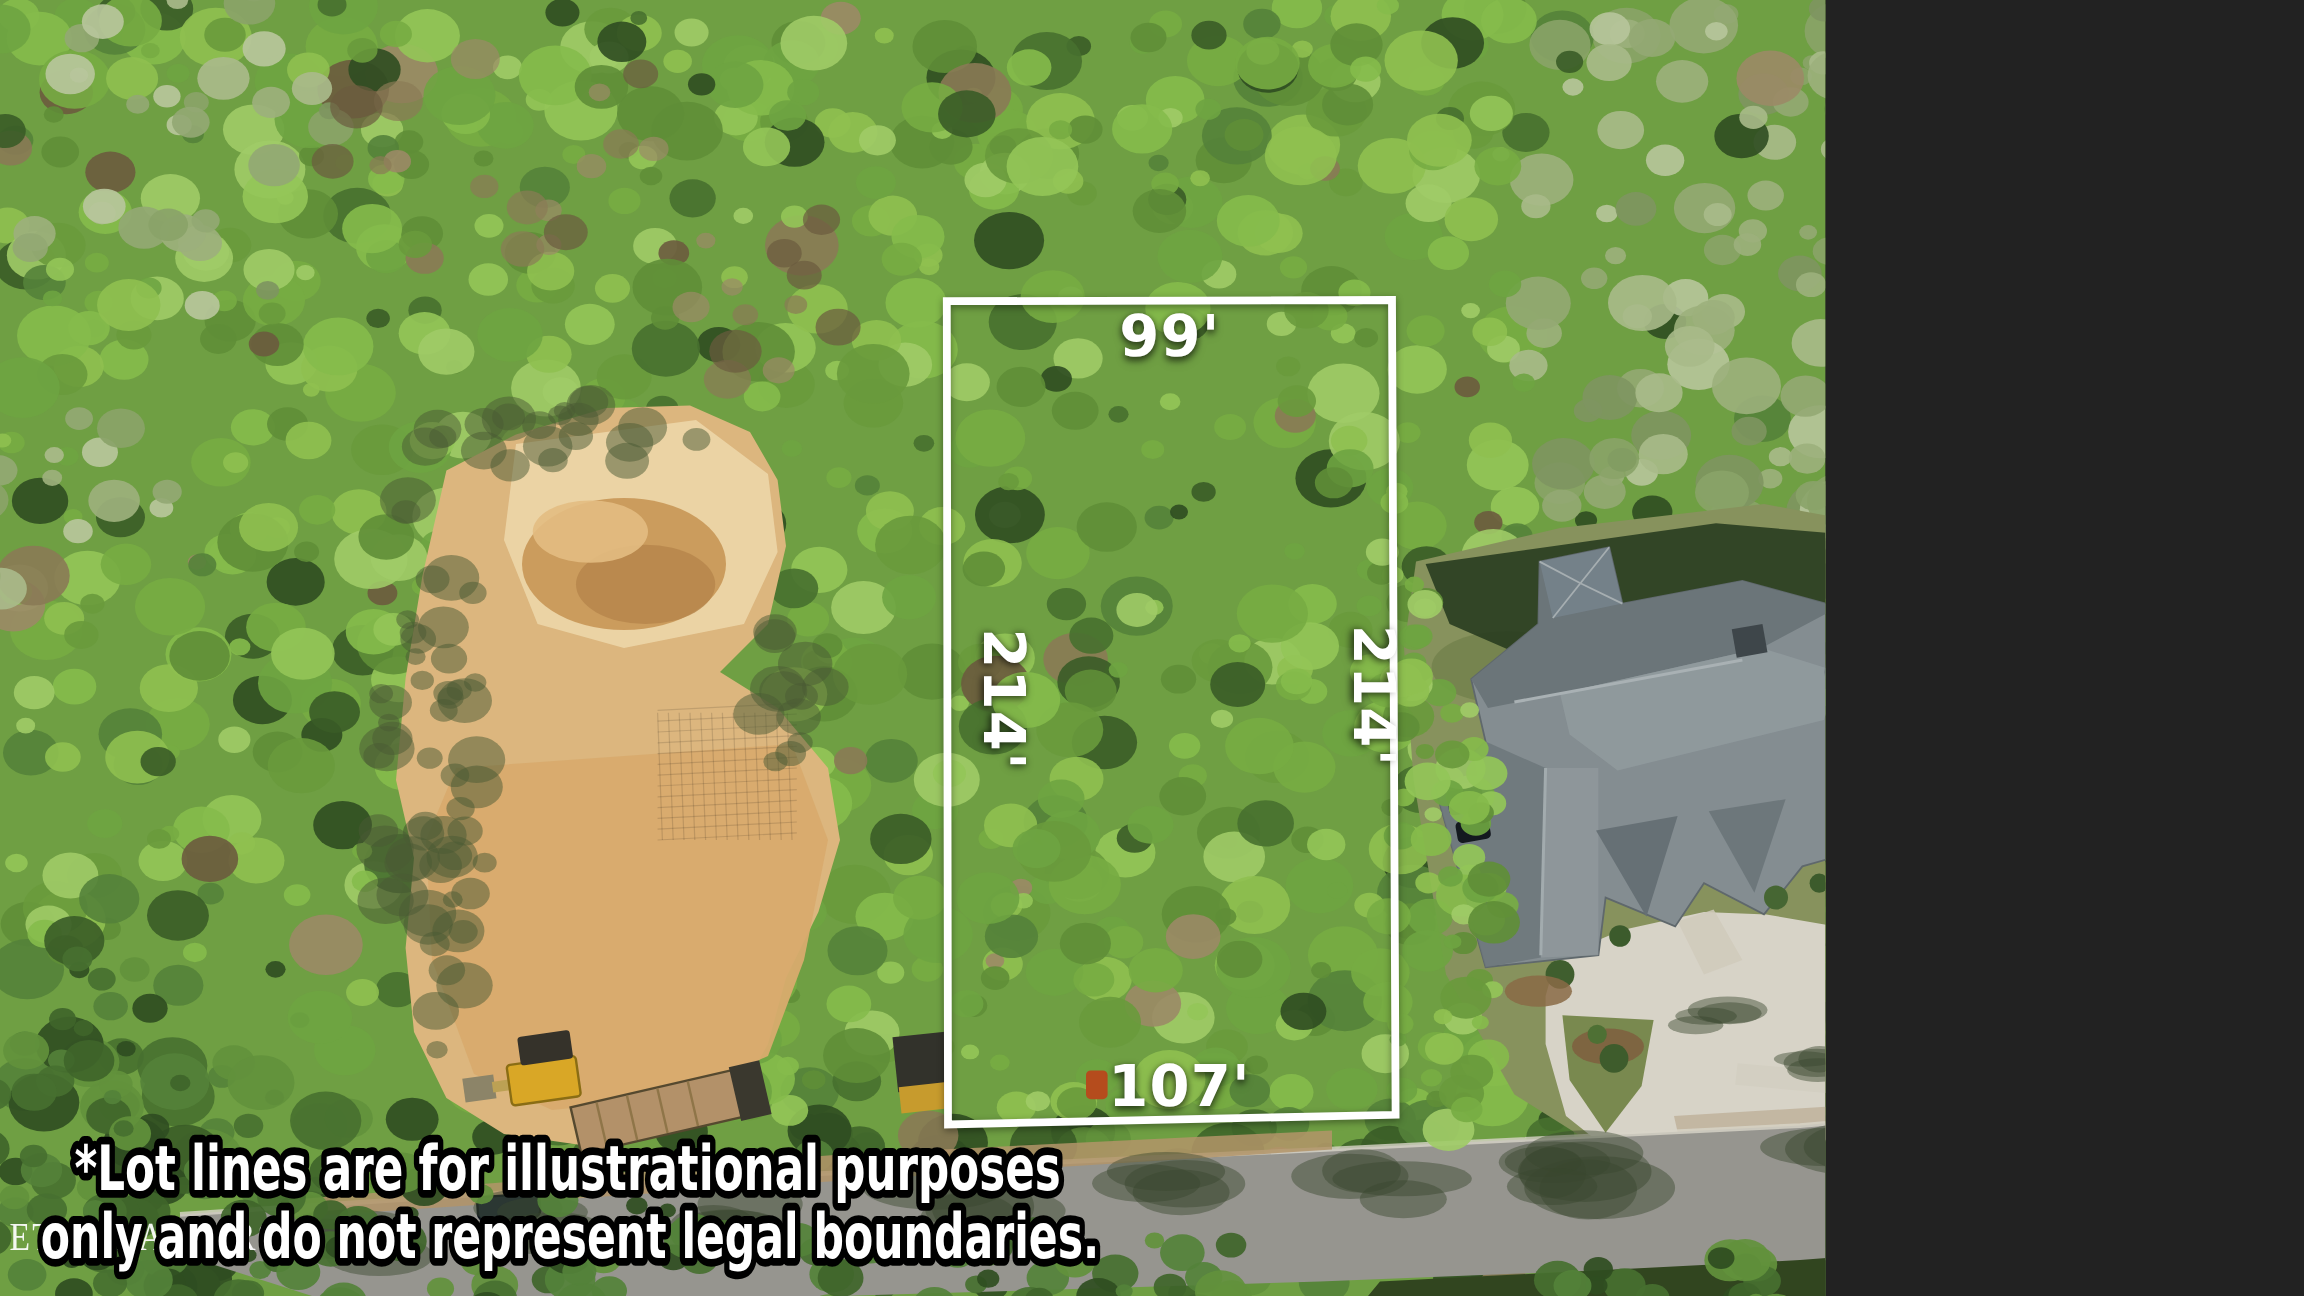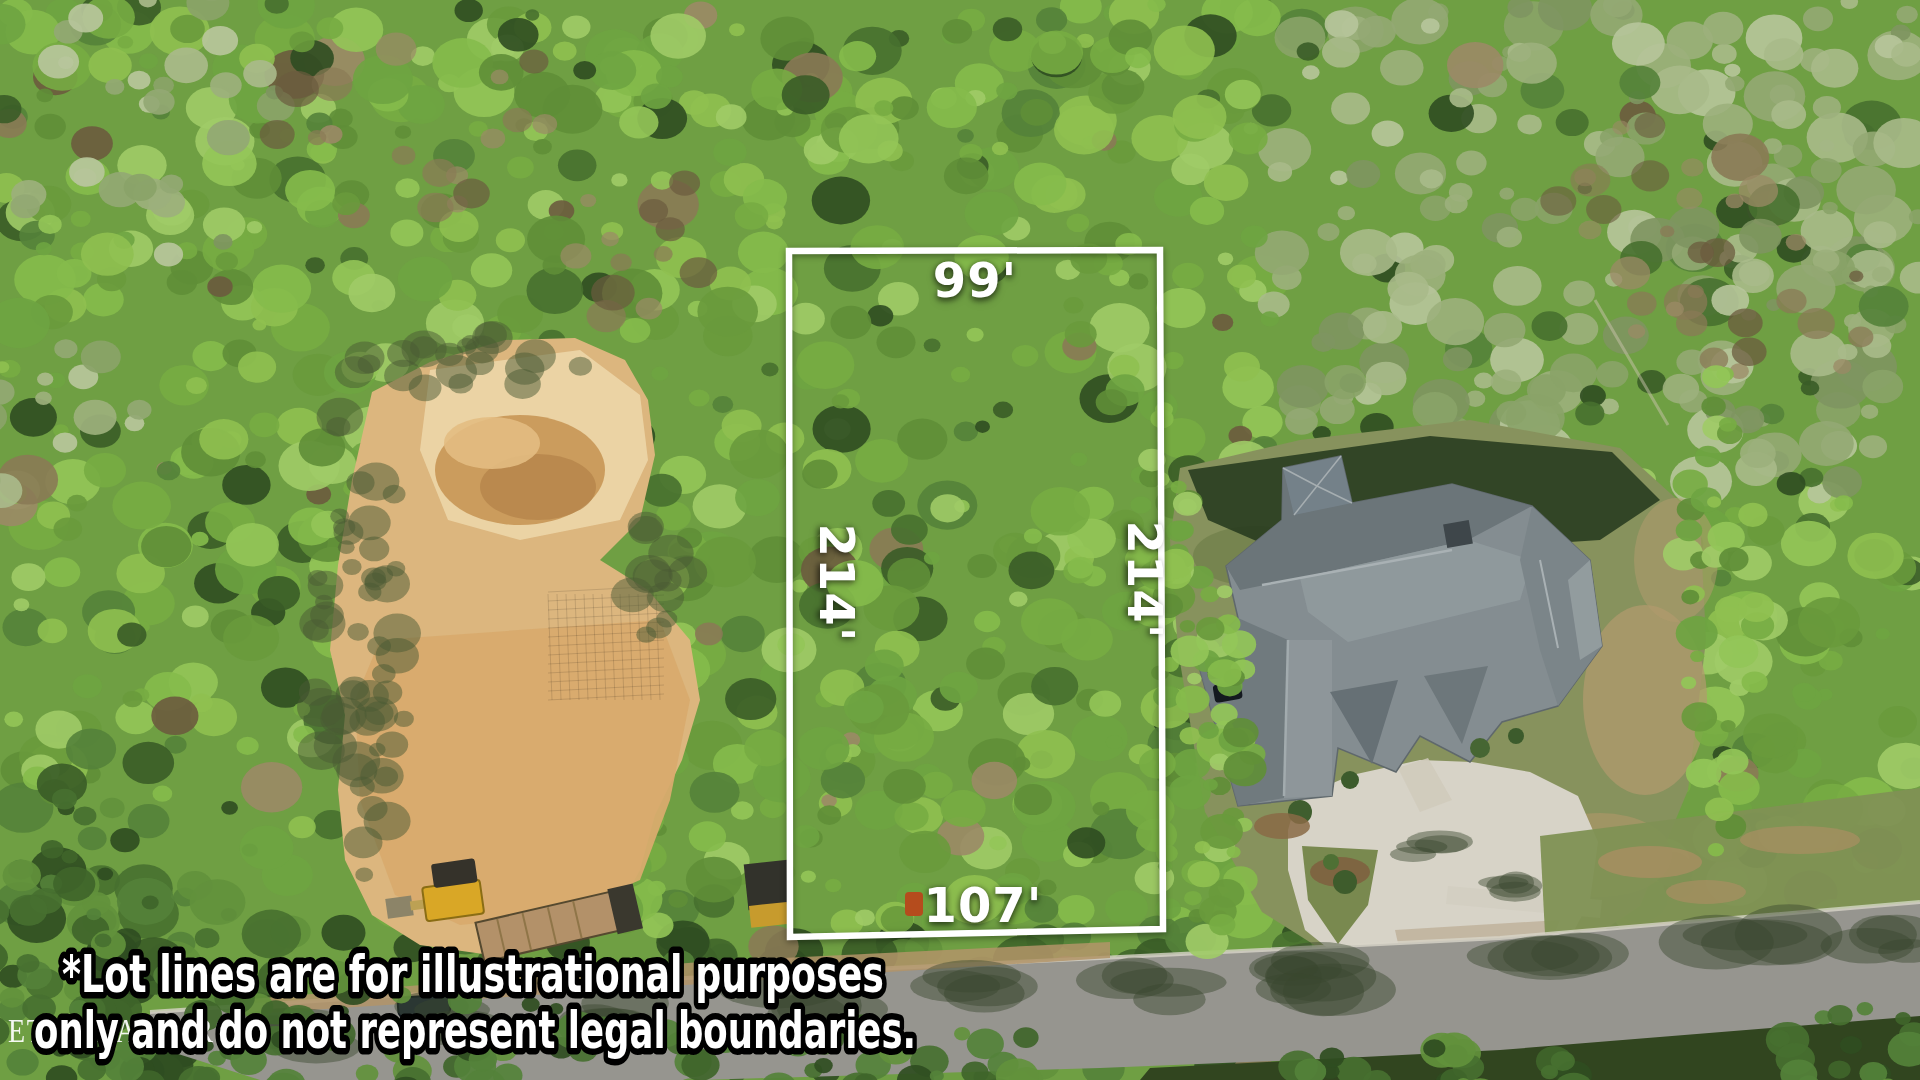--- a/index.html
+++ b/index.html
@@ -1,16 +1,16 @@
 <!DOCTYPE html>
 <html><head>
 <meta charset="utf-8">
 <style>
   html,body{margin:0;padding:0;background:#222;}
-  #stage{position:relative;width:1920px;height:1080px;overflow:hidden;background:#6f9f43;}
+  #stage{position:relative;width:1521px;height:1080px;overflow:hidden;background:#6f9f43;}
   svg{display:block;}
   .dim-label{
     font-family:"DejaVu Sans","Liberation Sans",sans-serif;
     font-weight:700;font-size:48px;fill:#ffffff;letter-spacing:1px;
     text-shadow:0 2px 6px rgba(0,0,0,.45);
   }
   .disclaimer{
     font-family:"DejaVu Sans","Liberation Sans",sans-serif;
     font-weight:700;font-size:52px;fill:#ffffff;
     stroke:#000000;stroke-width:13px;paint-order:stroke;stroke-linejoin:round;

